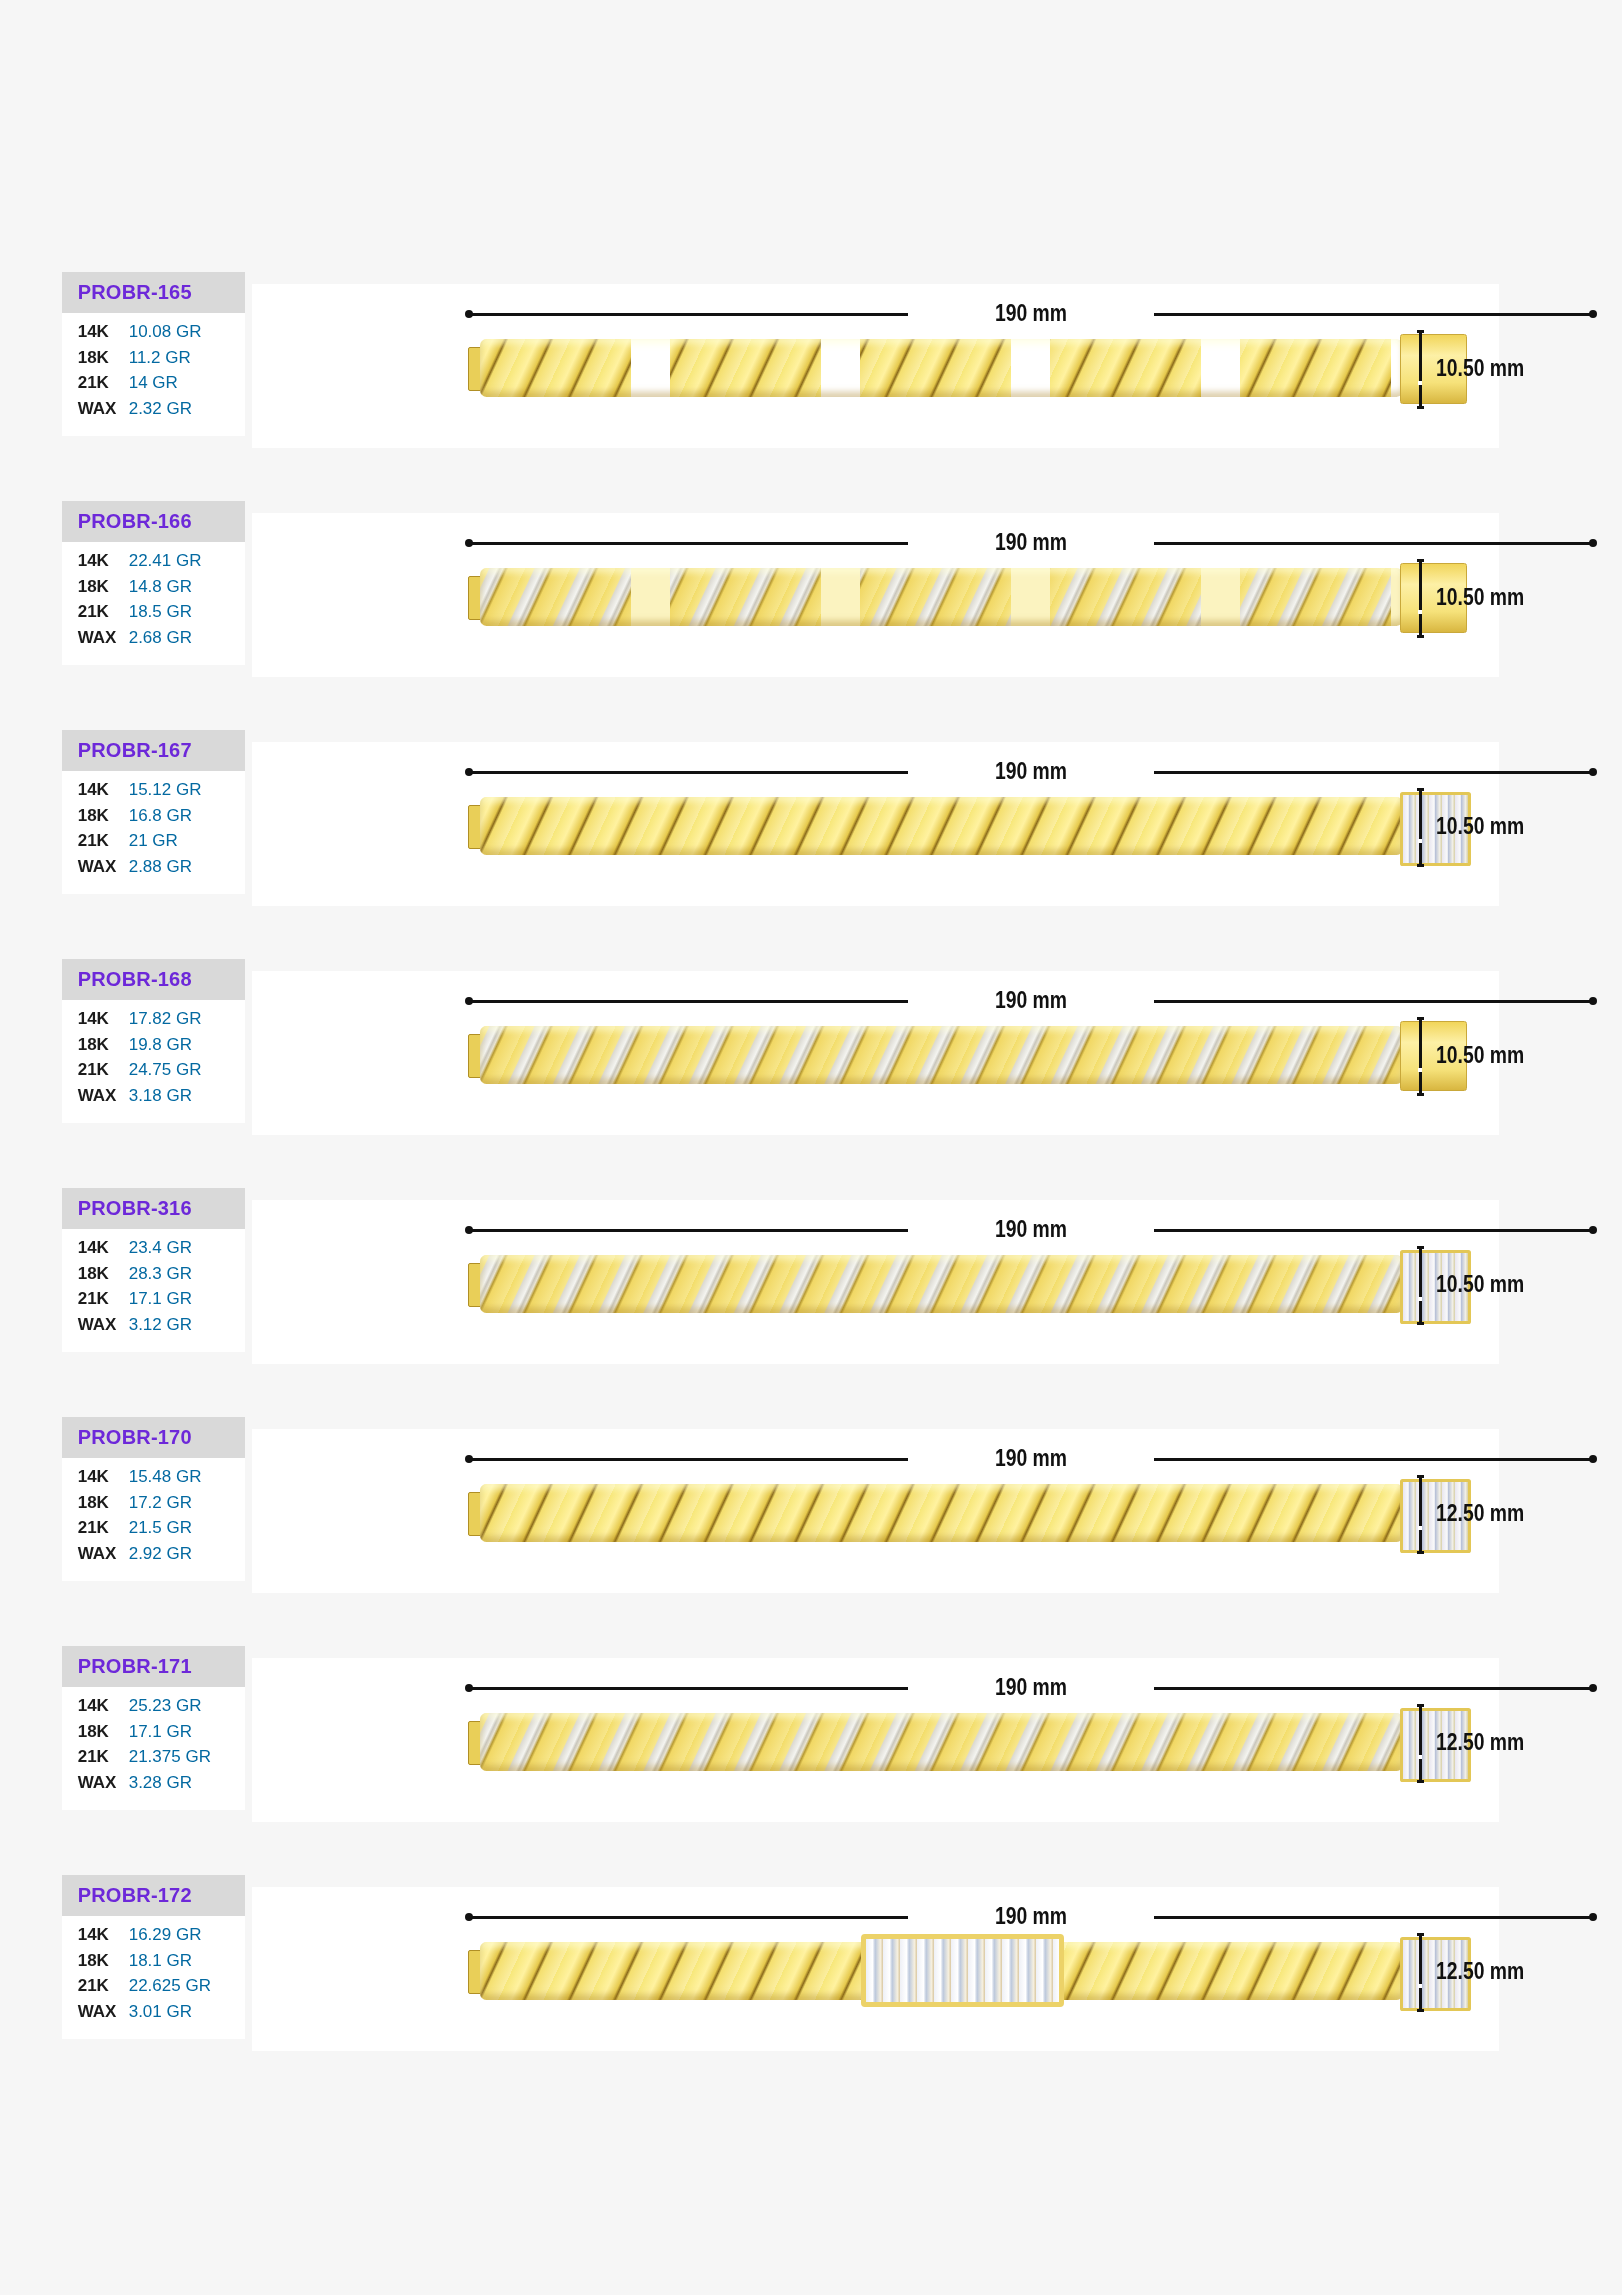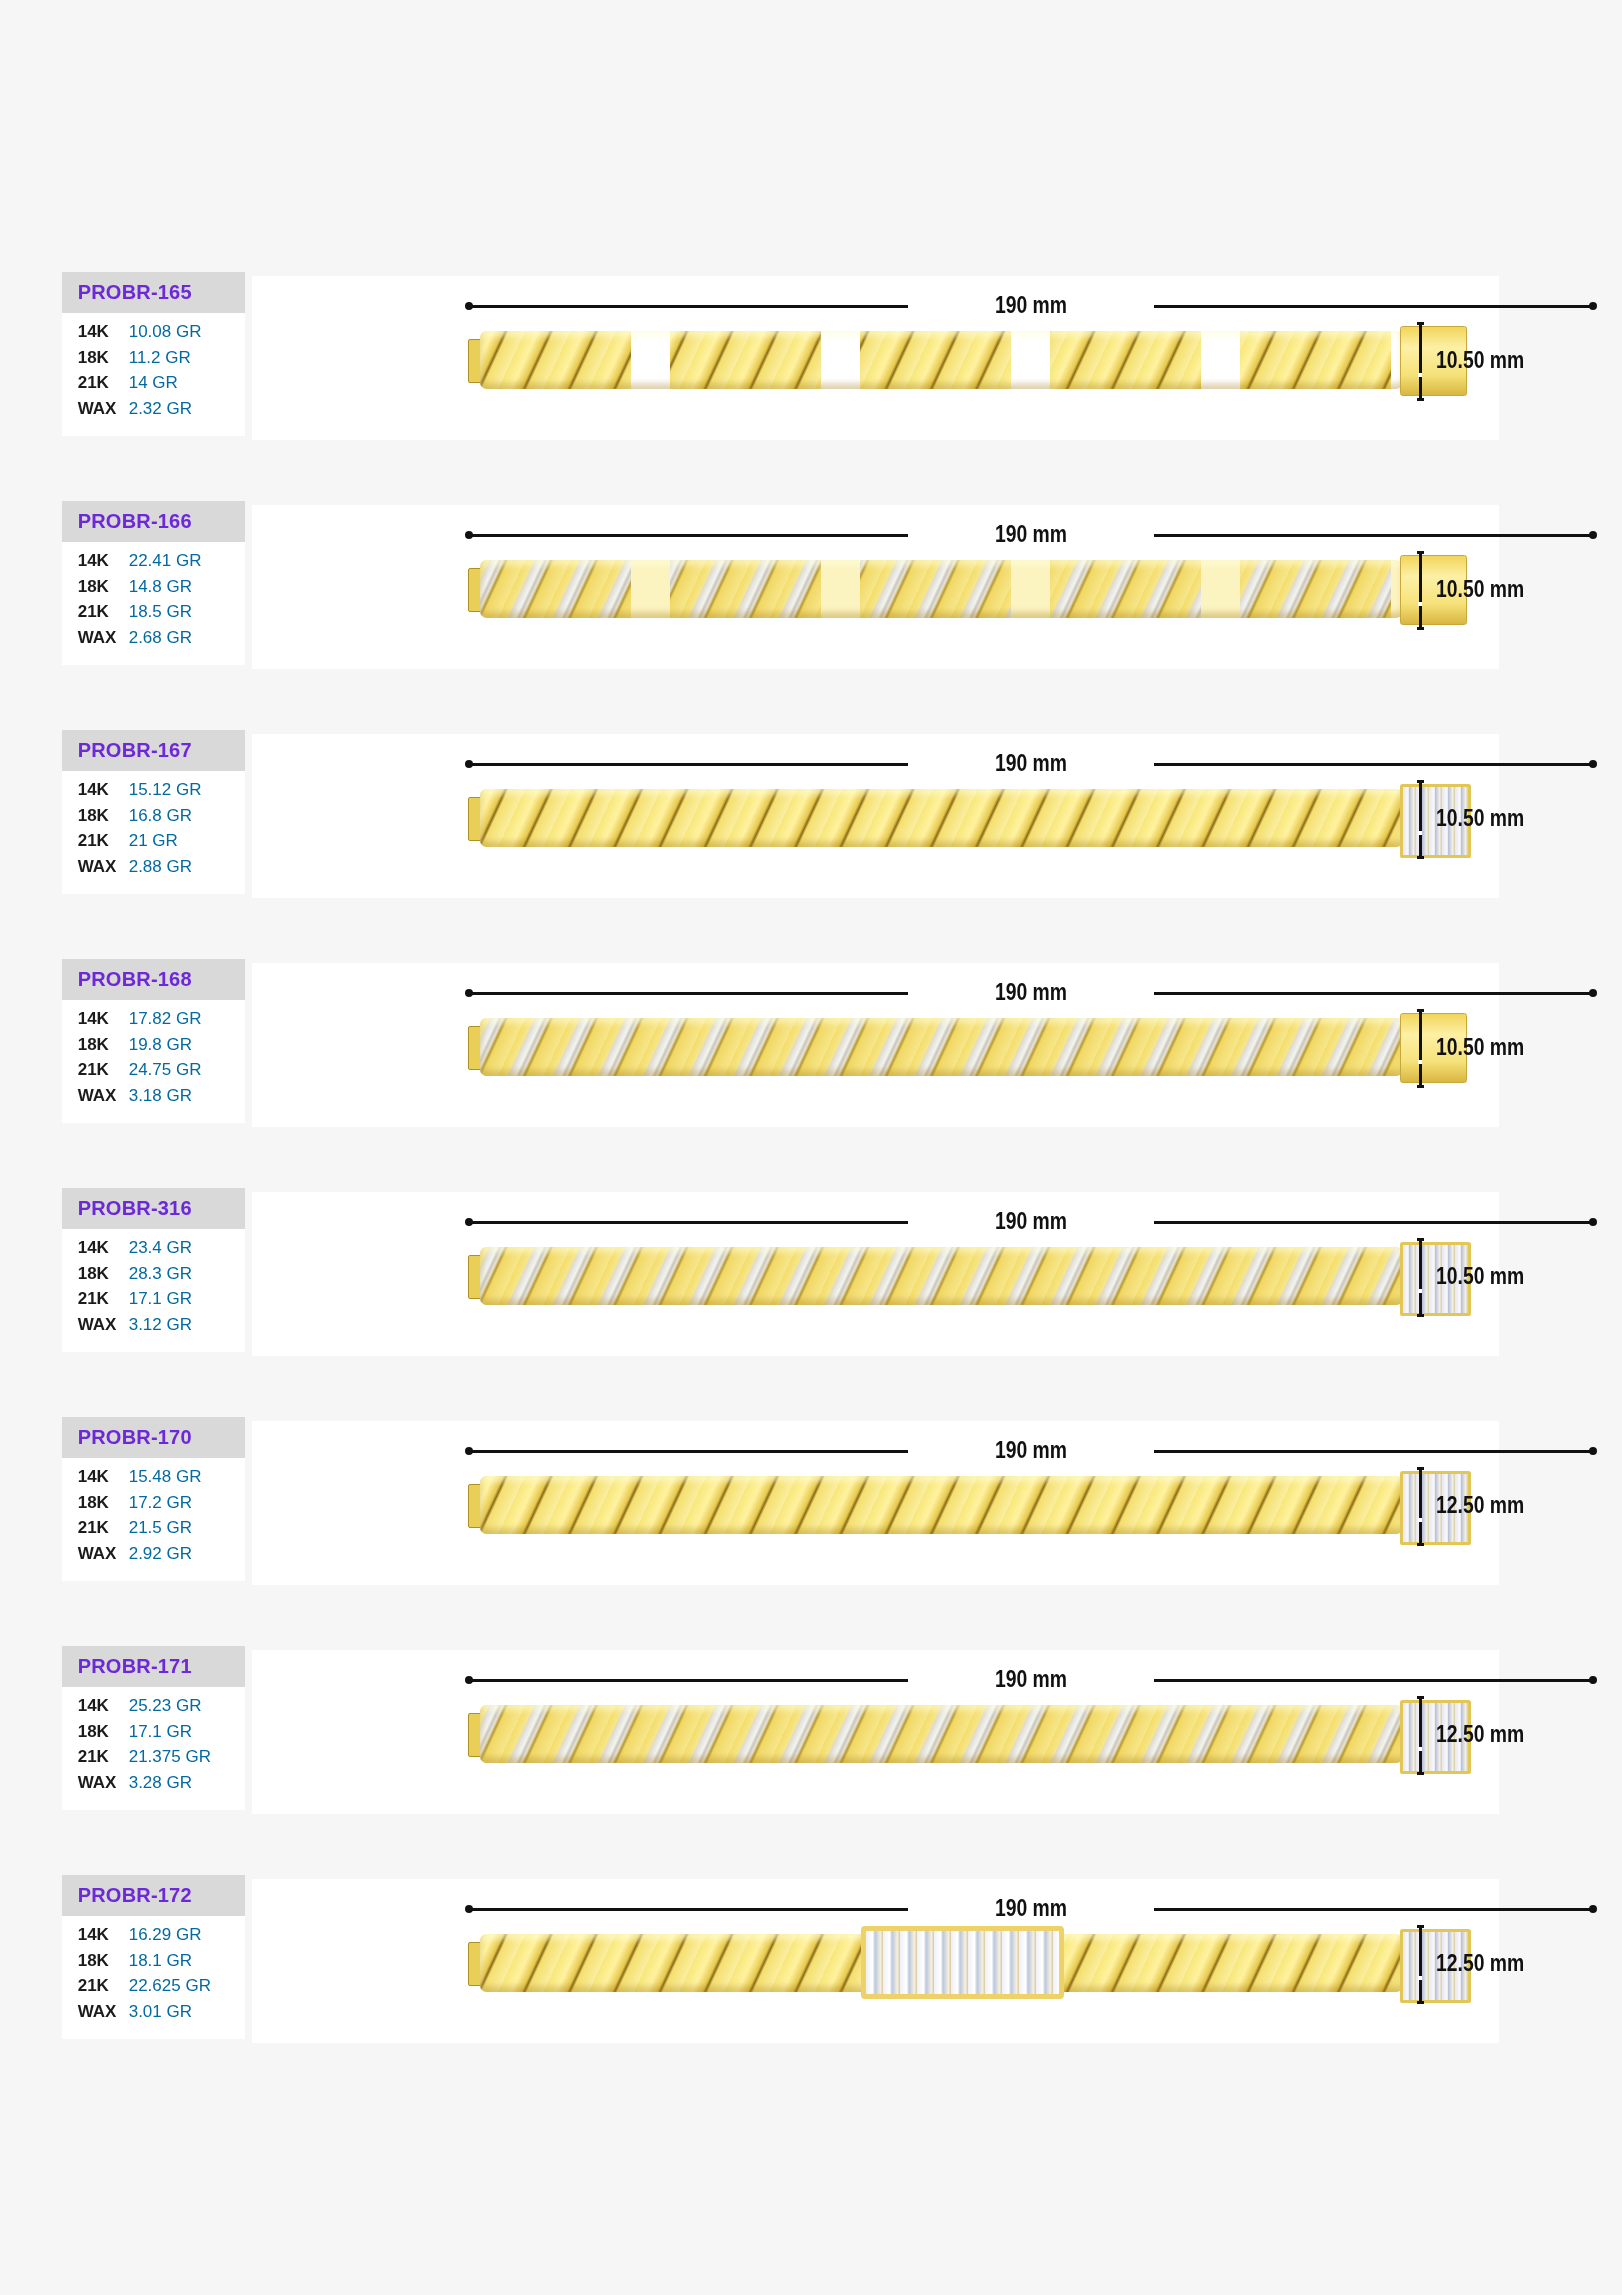--- a/index.html
+++ b/index.html
@@ -5,21 +5,21 @@
   html,body{margin:0;padding:0;}
   body{width:1622px;height:2295px;background:#f6f6f6;position:relative;overflow:hidden;font-family:"Liberation Sans",sans-serif;}
   .card{position:absolute;left:62px;width:1436px;height:164px;}
   .spec{position:absolute;left:0;top:0;width:183px;height:164px;background:#fff;}
   .code{position:absolute;left:0;top:0;width:183px;height:41px;background:#d9d9d9;}
   .code span{position:absolute;left:15.7px;top:9.2px;font-size:20px;font-weight:bold;color:#6d28d9;letter-spacing:0.2px;}
   .rows{position:absolute;left:15.7px;top:50px;}
   .row{height:25.5px;display:flex;align-items:flex-start;}
   .karat{width:51px;font-size:17px;font-weight:bold;color:#1b1b1b;}
   .weight{font-size:17px;color:#0369a1;}
-  .view{position:absolute;left:190px;top:4px;width:1247px;height:164px;background:#fff;}
+  .view{position:absolute;left:190px;top:12px;width:1247px;height:164px;background:#fff;}
   .len{position:absolute;left:216px;top:22px;width:1126px;height:15.7px;}
   .len .line{position:absolute;top:6.5px;height:3.3px;background:#111;}
   .len .l{left:0;width:440px;}
   .len .r{right:0;width:440px;}
   .len .dotL,.len .dotR{position:absolute;top:3.9px;width:7.9px;height:7.9px;border-radius:50%;background:#111;}
   .len .dotL{left:-2.6px;}
   .len .dotR{right:-2.6px;}
   .len .lbl{position:absolute;left:0;right:0;top:-6.5px;text-align:center;font-size:23.6px;font-weight:bold;color:#111;transform:scaleX(0.82);}
   .hgt{position:absolute;left:1165px;top:46px;width:6.5px;height:79px;}
   .hgt .bar{position:absolute;left:2px;top:0;width:2.6px;height:79px;background:#111;}

